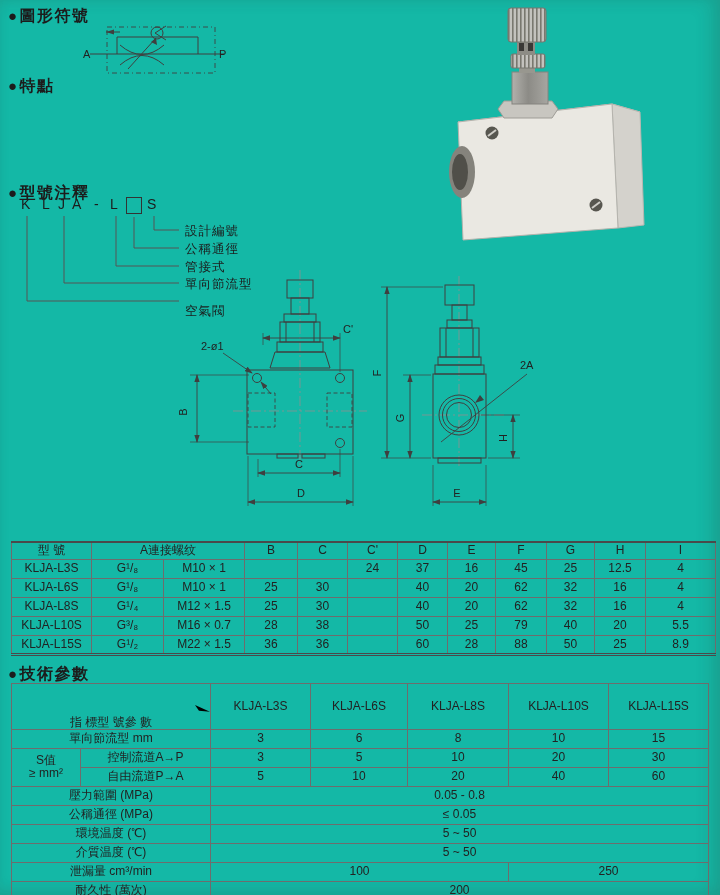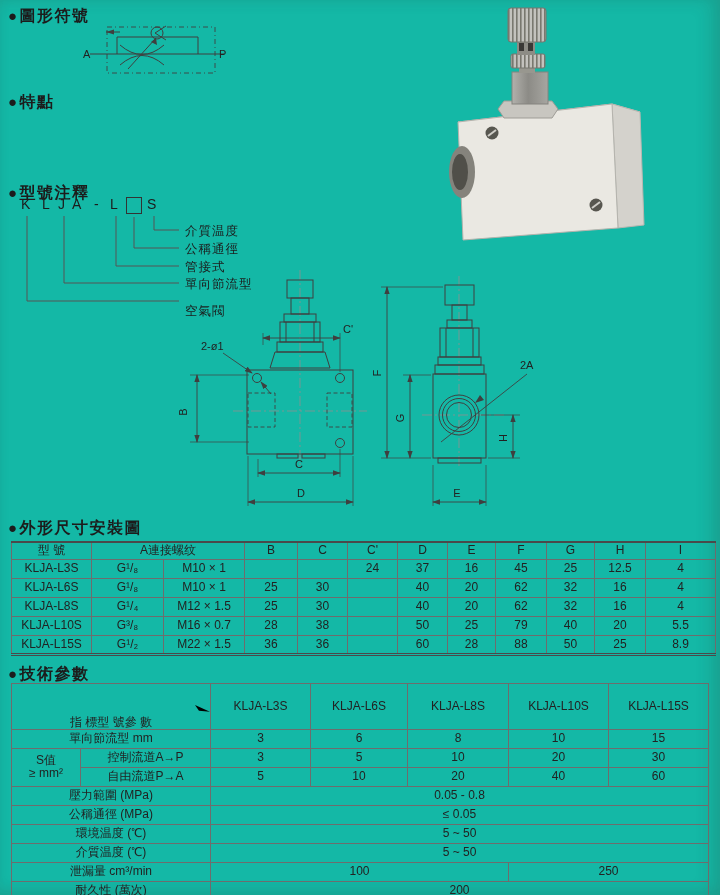--- a/index.html
+++ b/index.html
@@ -26,23 +26,22 @@
   #params-table{left:11px;top:683px;width:697px;border-top:1.5px solid #4a4a4a;border-bottom:3px double #4a4a4a;}
   #params-table tr{height:19px;} #params-table tr:first-child{height:29px;}
   svg text{font-family:"Liberation Sans",sans-serif;}
 </style>
 </head>
 <body>
 
 <div id="page">
 
   <div class="heading" style="top:6px"><span class="bullet">●</span><span>圖形符號</span></div>
-  <div class="heading" style="top:92px"><span class="bullet">●</span><span>特點</span></div>
+  <div class="heading" style="top:76px"><span class="bullet">●</span><span>特點</span></div>
   <div class="heading" style="top:183px"><span class="bullet">●</span><span>型號注釋</span></div>
-  <div class="heading" style="top:518px"><span class="bullet">●</span><span>外形尺寸安裝圖</span></div>
   <div class="heading" style="top:664px"><span class="bullet">●</span><span>技術參數</span></div>
 
   <svg style="position:absolute;left:82px;top:24px" width="150" height="56" viewBox="0 0 150 56">
     <g stroke="#3f3f3f" fill="none" stroke-width="1">
       <rect x="25" y="3" width="108" height="46" stroke-dasharray="5,3,1,3" stroke-width=".9"></rect>
       <line x1="8" y1="30" x2="142" y2="30"></line>
       <path d="M35,13 H116 V30 M35,13 V30"></path>
       <circle cx="75" cy="9" r="6"></circle>
       <path d="M84,2 L73,9 L84,16"></path>
       <path d="M38,21 Q60,40 82,21"></path>
@@ -68,21 +67,21 @@
       </g>
     </svg>
     <span class="ltr m0">K</span>
     <span class="ltr m1">L</span>
     <span class="ltr m2">J</span>
     <span class="ltr m3">A</span>
     <span class="ltr m4">-</span>
     <span class="ltr m5">L</span>
     <span id="size-box"></span>
     <span class="ltr m7">S</span>
-    <div class="mlabel" style="top:30px">介質温度</div>
+    <div class="mlabel" style="top:30px">設計編號</div>
     <div class="mlabel" style="top:48px">公稱通徑</div>
     <div class="mlabel" style="top:66px">管接式</div>
     <div class="mlabel" style="top:83px">單向節流型</div>
     <div class="mlabel" style="top:110px">空氣閥</div>
   </div>
 
   <svg style="position:absolute;left:448px;top:0" width="262" height="250" viewBox="0 0 262 250">
     <defs>
       <pattern id="knurl" width="4" height="8" patternUnits="userSpaceOnUse">
         <rect width="4" height="8" fill="#c3c2bd"></rect>

